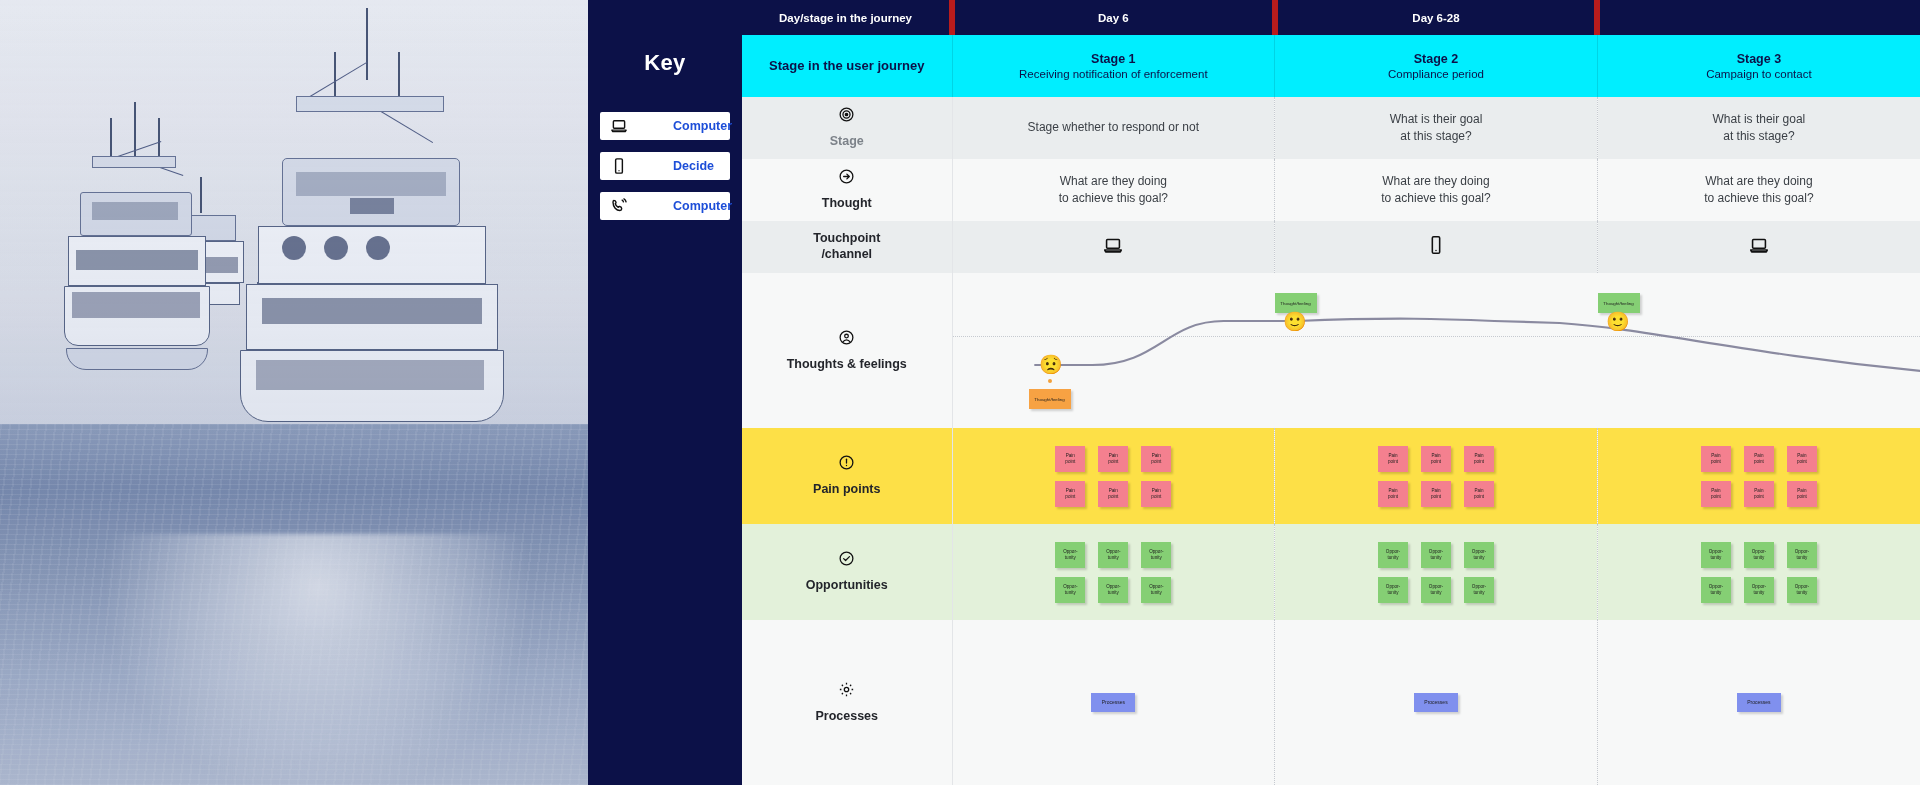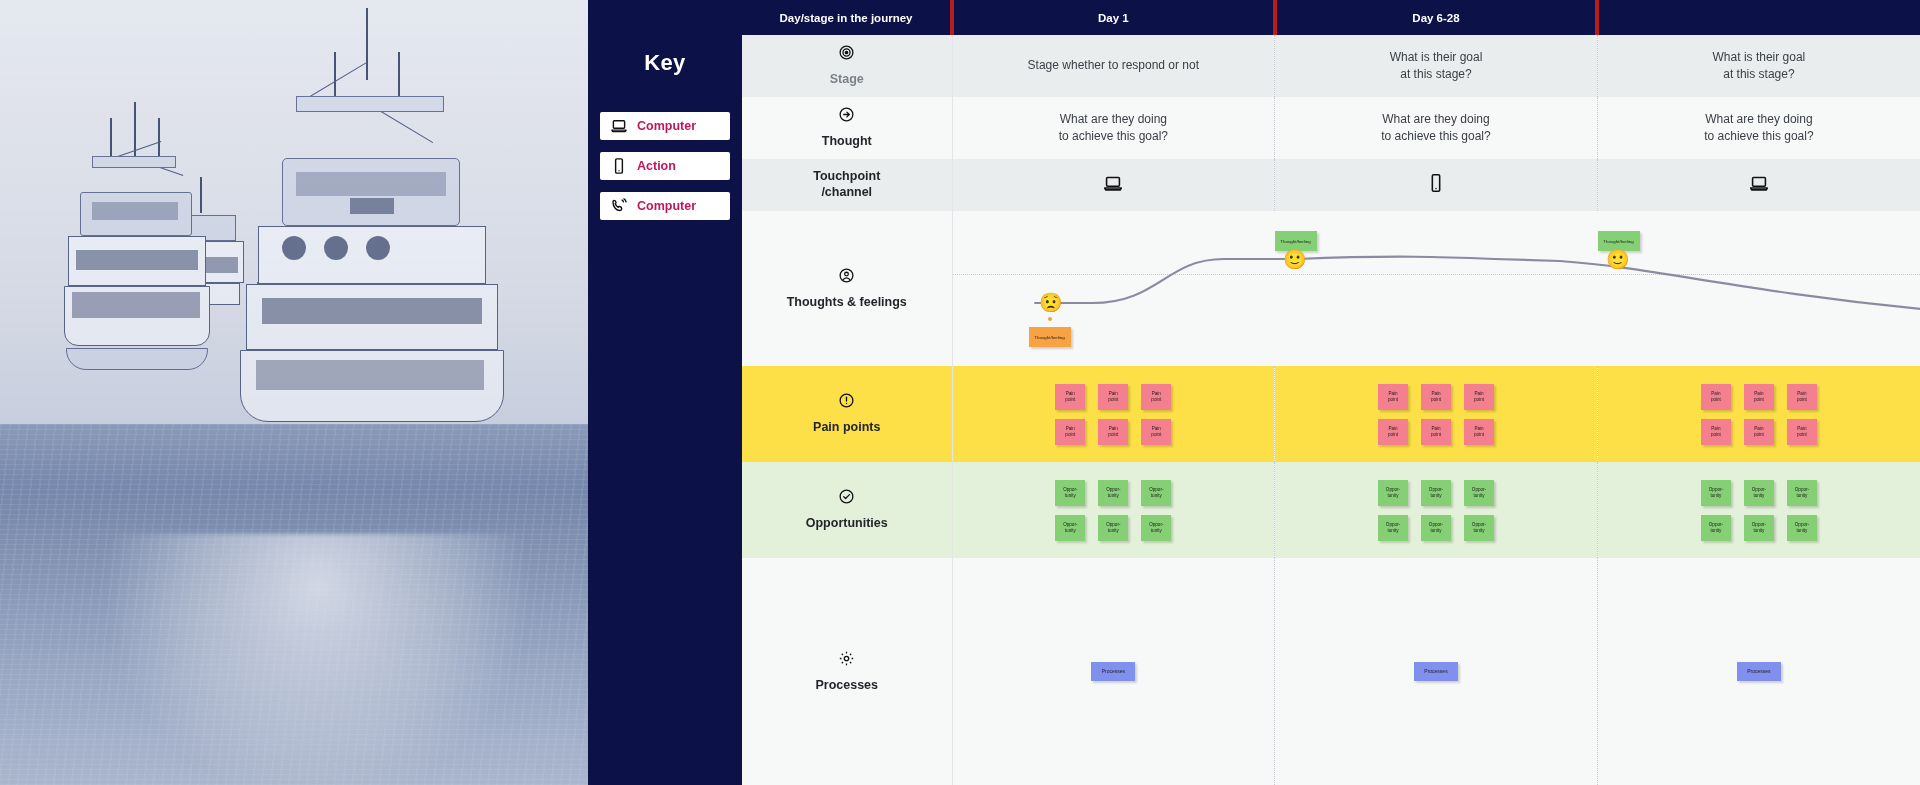--- a/index.html
+++ b/index.html
@@ -61,34 +61,34 @@
   .key-title {
     color:#fff; font-size:22px; font-weight:bold; text-align:center;
     margin-top:50px; letter-spacing:.3px;
   }
   .key-list { margin-top:36px; padding:0 12px; }
   .key-item{
     display:flex; align-items:center; gap:9px;
     background:#ffffff; border-radius:2px;
     height:28px; padding:0 10px; margin-bottom:12px;
   }
-  .key-item .klabel{ font-size:12.5px; font-weight:bold; color:#be185d; }
+  .key-item .klabel{ font-size:12.5px; font-weight:bold; color:#1d4ed8;margin-left:36px; }
   .kicon{ width:18px; height:18px; display:block; flex:0 0 18px; }
 
   
   .board { flex:1 1 auto; position:relative; background:#f7f8f8; }
   table.journey{
     width:100%; height:785px; border-collapse:collapse; table-layout:fixed;
   }
   table.journey col.lbl { width:210px; }
   .hdr-dark td{
     background:#0c1148; color:#ffffff;
     font-size:11.5px; font-weight:bold; text-align:center;
     height:35px; vertical-align:middle;
-    border-right:4px solid #b91c1c;
+    border-right:6px solid #b91c1c;
   }
   .hdr-dark td:last-child{ border-right:none; }
   .hdr-cyan td{
     background:#00eeff; color:#0c1148;
     height:62px; text-align:center; vertical-align:middle;
     border-right:1px solid #00d4e4;
   }
   .hdr-cyan td:last-child{ border-right:none; }
   .hdr-cyan .rowlabel{ font-size:13px; font-weight:bold; }
   .stage-name{ font-size:12.5px; font-weight:bold; display:block; }
@@ -234,21 +234,21 @@
         <span class="klabel">Computer</span>
       </div>
 
       <div class="key-item">
         <span class="kicon">
           <svg viewBox="0 0 24 24" width="18" height="18" fill="none" stroke="#111" stroke-width="1.9" stroke-linecap="round" stroke-linejoin="round">
             <rect x="7.5" y="2.5" width="9" height="19" rx="1.6"></rect>
             <circle cx="12" cy="18.3" r=".85" fill="#111" stroke="none"></circle>
           </svg>
         </span>
-        <span class="klabel">Action</span>
+        <span class="klabel">Decide</span>
       </div>
 
       <div class="key-item">
         <span class="kicon">
           <svg viewBox="0 0 24 24" width="18" height="18" fill="none" stroke="#111" stroke-width="1.9" stroke-linecap="round" stroke-linejoin="round">
             <path d="M5 4.5c2 0 2.6 1.3 3 2.6.3 1-.5 1.6-1 2 .6 2 2 3.6 4 4.6.4-.5 1-1.3 2-1 1.3.4 2.6 1 2.6 3 0 1.3-1 2.3-2.4 2.3C8.6 18 4 13.4 4 7 4 5.6 4.8 4.5 5 4.5z"></path>
             <path d="M16.2 4.2c.9.5 1.5 1.3 1.7 2.3"></path>
             <path d="M18.6 2.6c1.5.8 2.5 2.2 2.8 3.9"></path>
           </svg>
         </span>
@@ -263,25 +263,40 @@
       <colgroup>
         <col class="lbl">
           <col>
           <col>
           <col>
       </colgroup>
 
       <tbody>
           <tr class="hdr-dark">
         <td>Day/stage in the journey</td>
-        <td>Day 1</td>
+        <td>Day 6</td>
         <td>Day 6-28</td>
         <td></td>
       </tr>
 
+      <tr class="hdr-cyan">
+        <td class="rowlabel">Stage in the user journey</td>
+        <td>
+          <span class="stage-name">Stage 1</span>
+          <span class="stage-sub">Receiving notification of enforcement</span>
+        </td>
+        <td>
+          <span class="stage-name">Stage 2</span>
+          <span class="stage-sub">Compliance period</span>
+        </td>
+        <td>
+          <span class="stage-name">Stage 3</span>
+          <span class="stage-sub">Campaign to contact</span>
+        </td>
+      </tr>
 
       <tr class="r bg-grey" style="height:62px;">
         <td class="lbl">
           <div class="rowlabel-wrap">
             <span>
               <svg viewBox="0 0 24 24" width="17" height="17" fill="none" stroke="#111" stroke-width="1.8">
                 <circle cx="12" cy="12" r="9"></circle>
                     <circle cx="12" cy="12" r="5"></circle>
                 <circle cx="12" cy="12" r="1.7" fill="#111"></circle>
               </svg>

